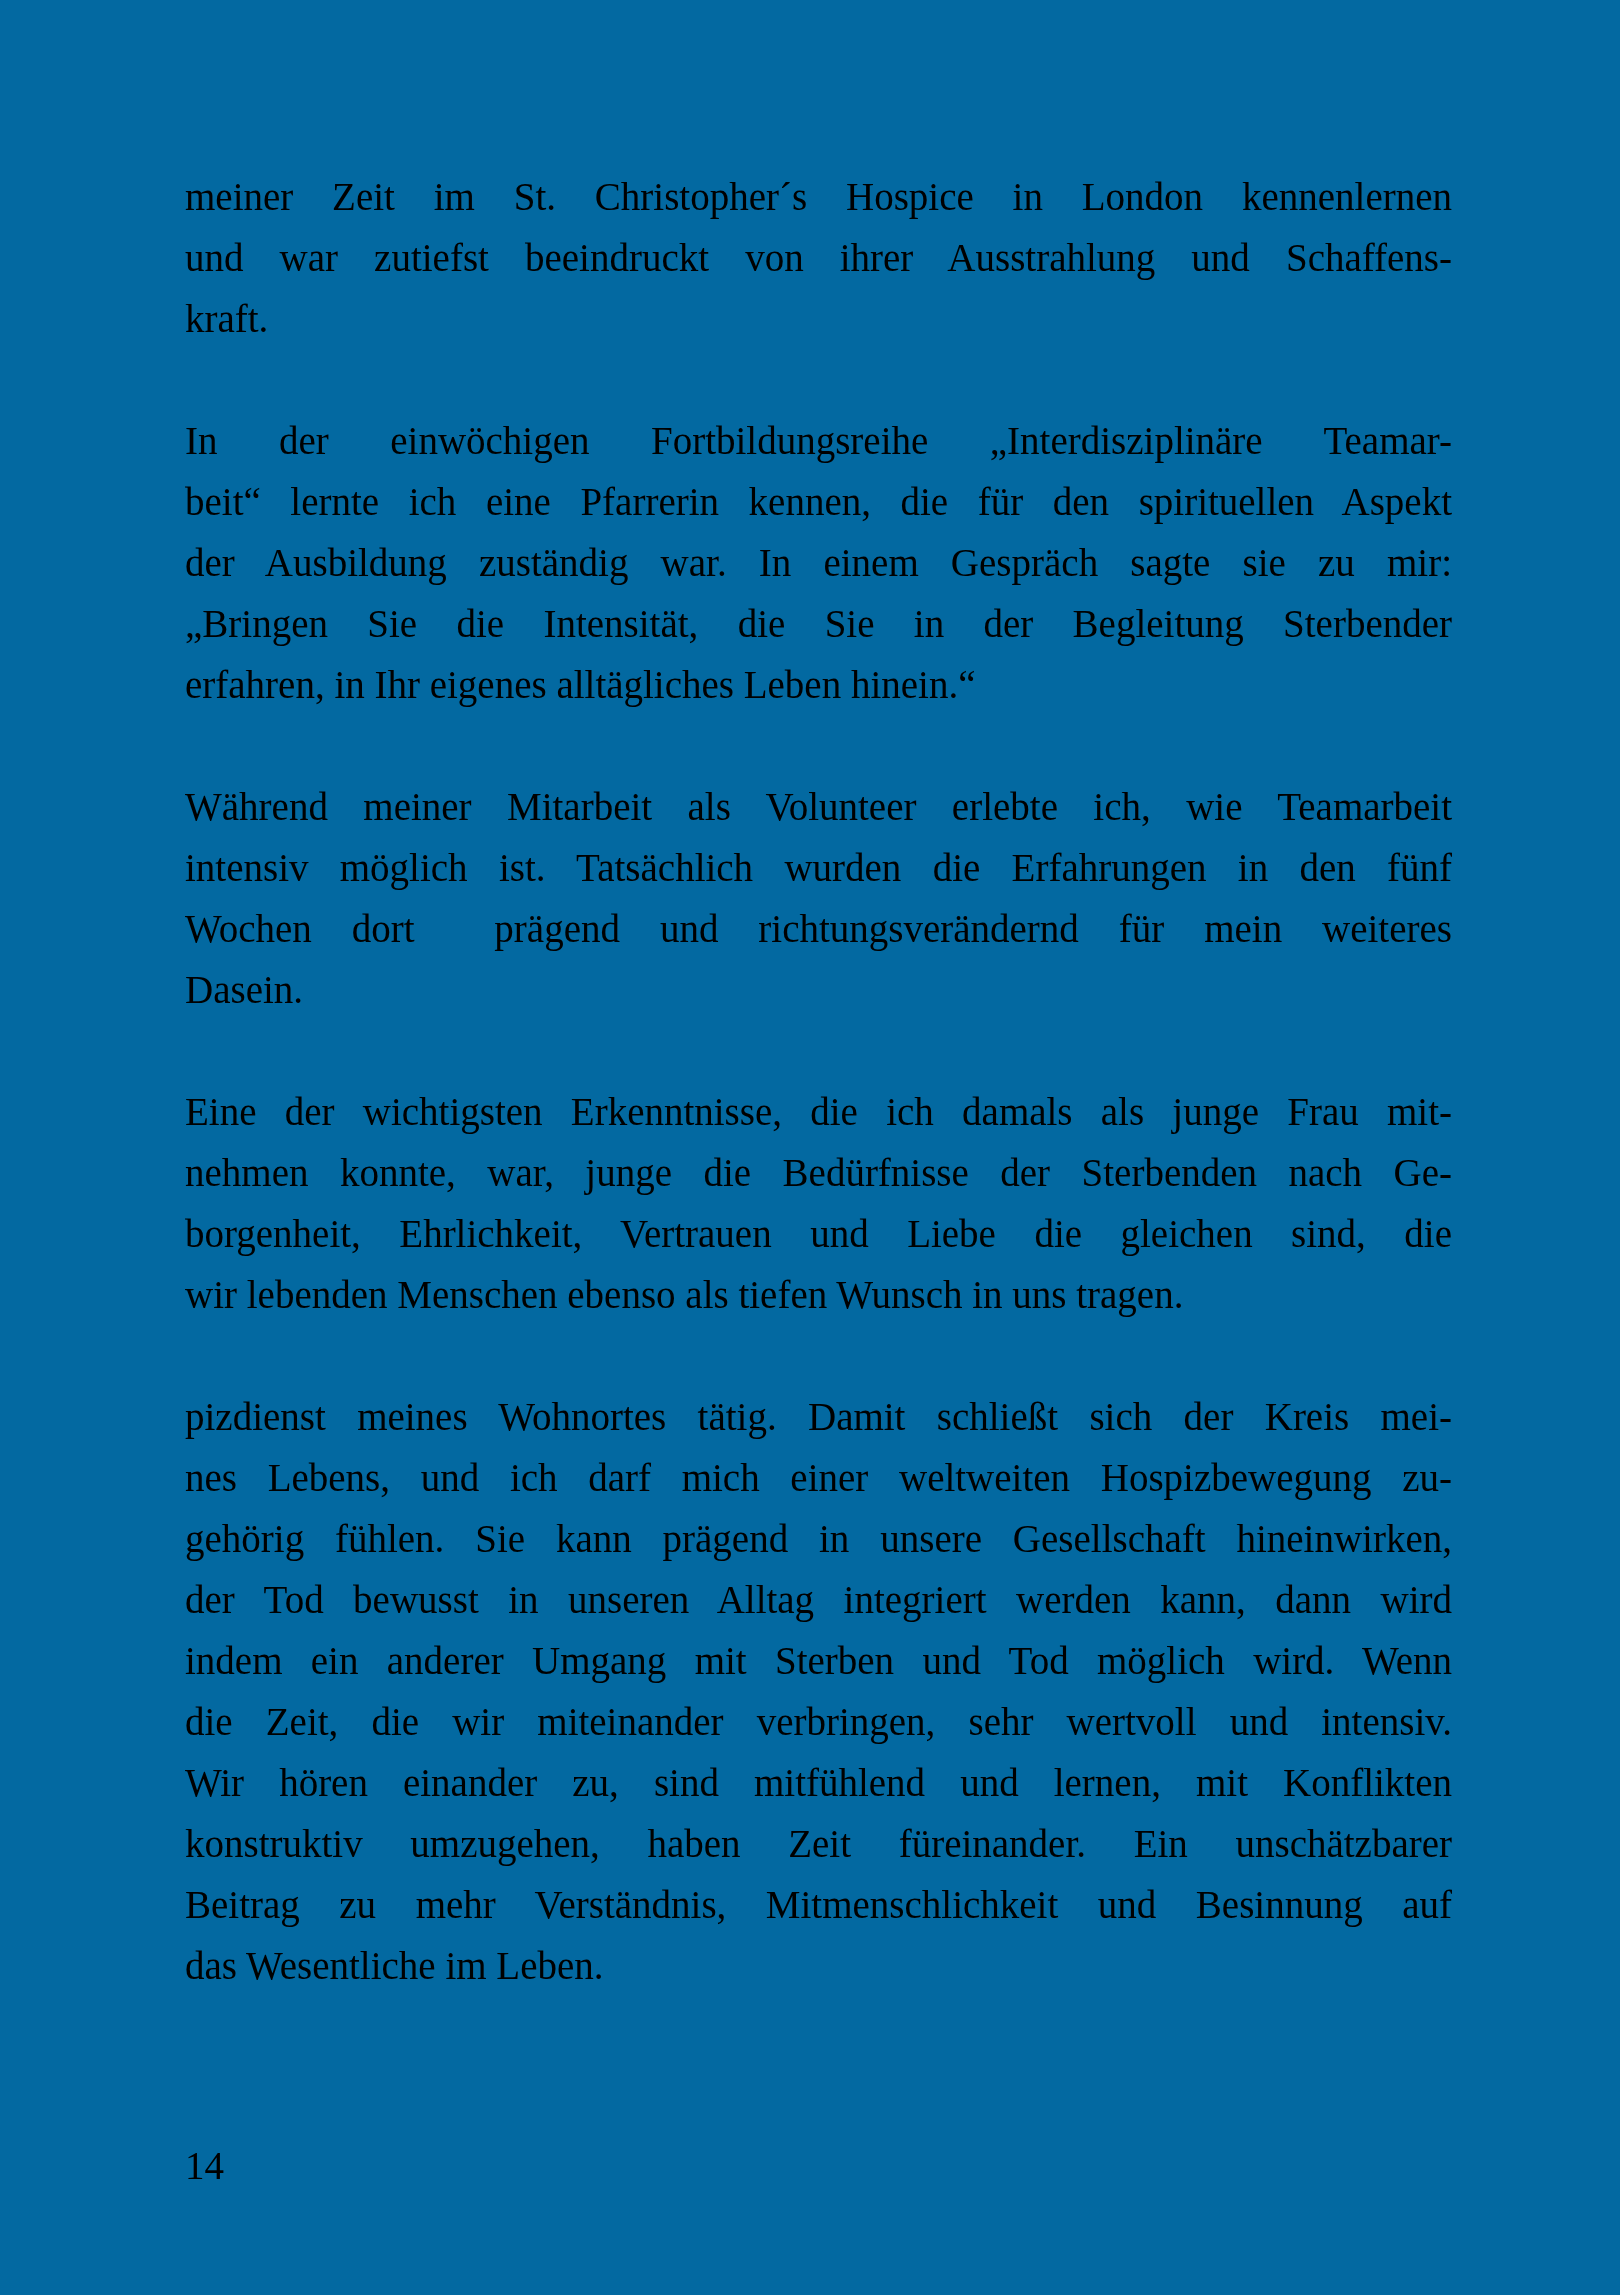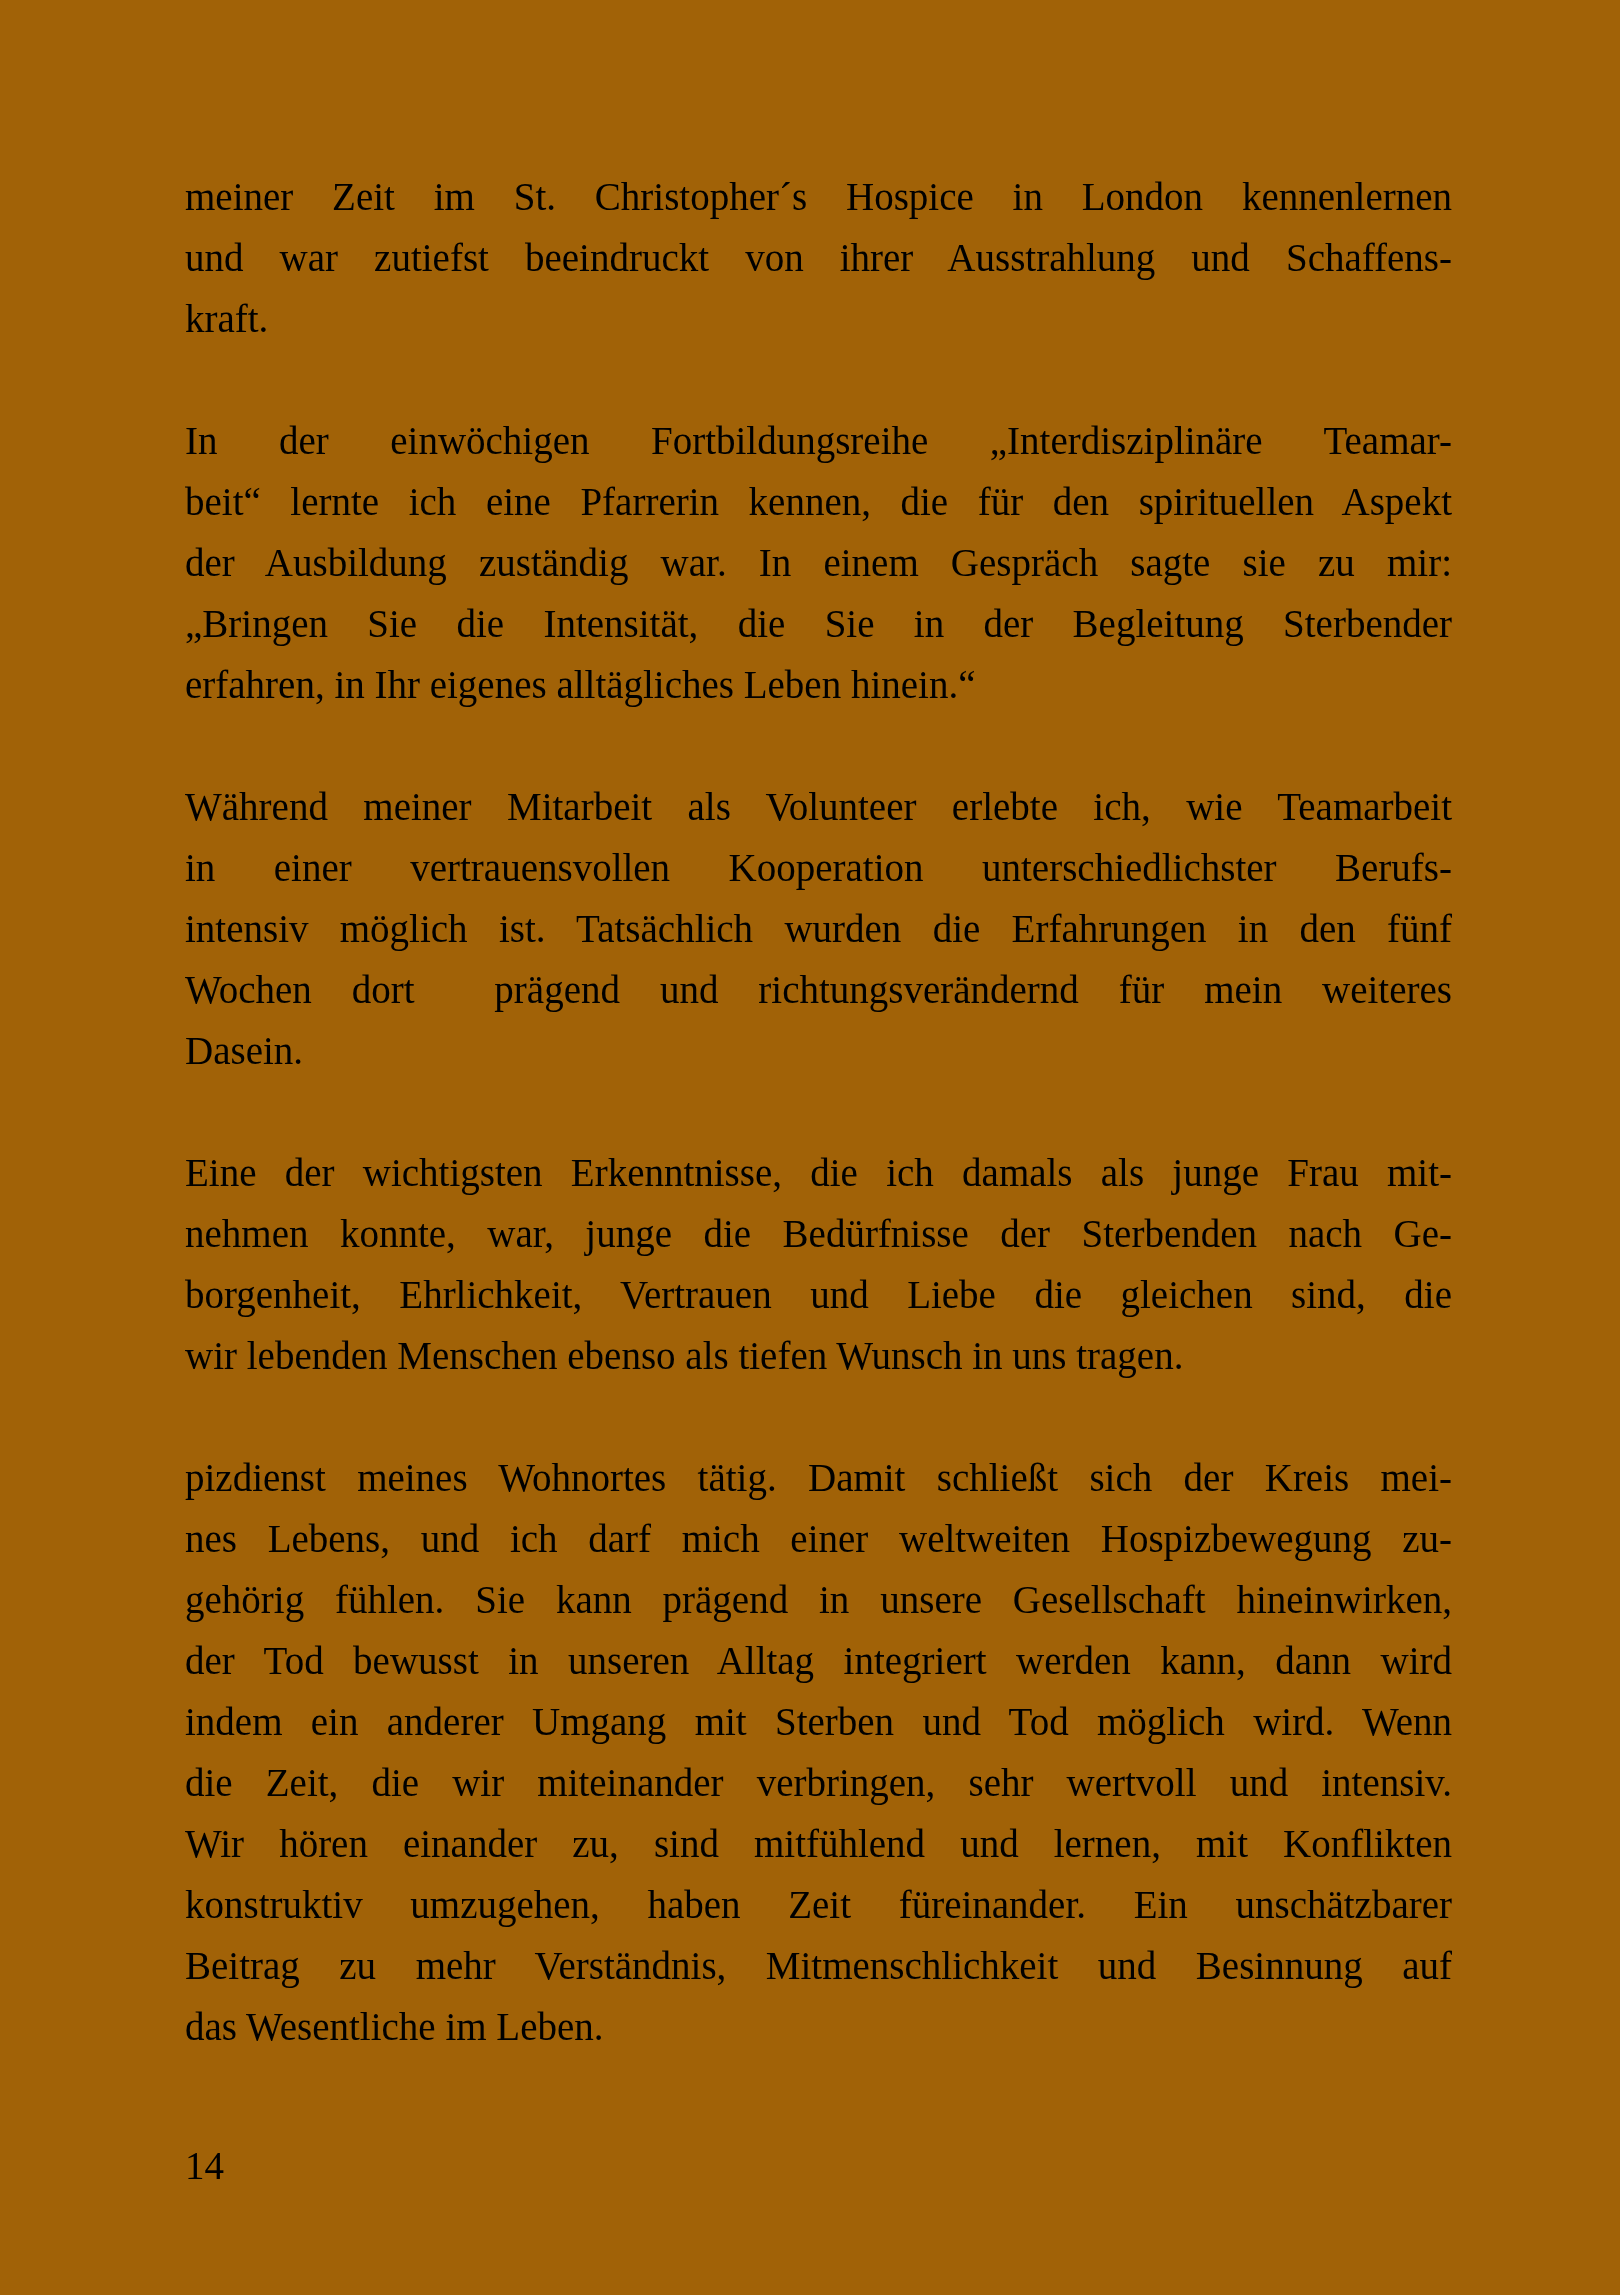--- a/index.html
+++ b/index.html
@@ -4,21 +4,21 @@
 <style>
   html, body {
     margin: 0;
     padding: 0;
     background: #ffffff;
   }
   .page {
     position: relative;
     width: 1620px;
     height: 2295px;
-    background: #a16207;
+    background: #0369a1;
     overflow: hidden;
     font-family: "Liberation Serif", "DejaVu Serif", serif;
     color: #000000;
   }
   .textblock {
     position: absolute;
     left: 185px;
     top: 166px;
     width: 1267px;
     font-size: 39px;
@@ -67,21 +67,20 @@
     <div class="para">
       <div class="line">In der einwöchigen Fortbildungsreihe „Interdisziplinäre Teamar-</div>
       <div class="line">beit“ lernte ich eine Pfarrerin kennen, die für den spirituellen Aspekt</div>
       <div class="line">der Ausbildung zuständig war. In einem Gespräch sagte sie zu mir:</div>
       <div class="line">„Bringen Sie die Intensität, die Sie in der Begleitung Sterbender</div>
       <div class="line last">erfahren, in Ihr eigenes alltägliches Leben hinein.“</div>
     </div>
 
     <div class="para">
       <div class="line">Während meiner Mitarbeit als Volunteer erlebte ich, wie Teamarbeit</div>
-      <div class="line">in einer vertrauensvollen Kooperation unterschiedlichster Berufs-</div>
       <div class="line">intensiv möglich ist. Tatsächlich wurden die Erfahrungen in den fünf</div>
       <div class="line">Wochen dort &nbsp;prägend und richtungsverändernd für mein weiteres</div>
       <div class="line last">Dasein.</div>
     </div>
 
     <div class="para">
       <div class="line">Eine der wichtigsten Erkenntnisse, die ich damals als junge Frau mit-</div>
       <div class="line">nehmen konnte, war, junge die Bedürfnisse der Sterbenden nach Ge-</div>
       <div class="line">borgenheit, Ehrlichkeit, Vertrauen und Liebe die gleichen sind, die</div>
       <div class="line last">wir lebenden Menschen ebenso als tiefen Wunsch in uns tragen.</div>

